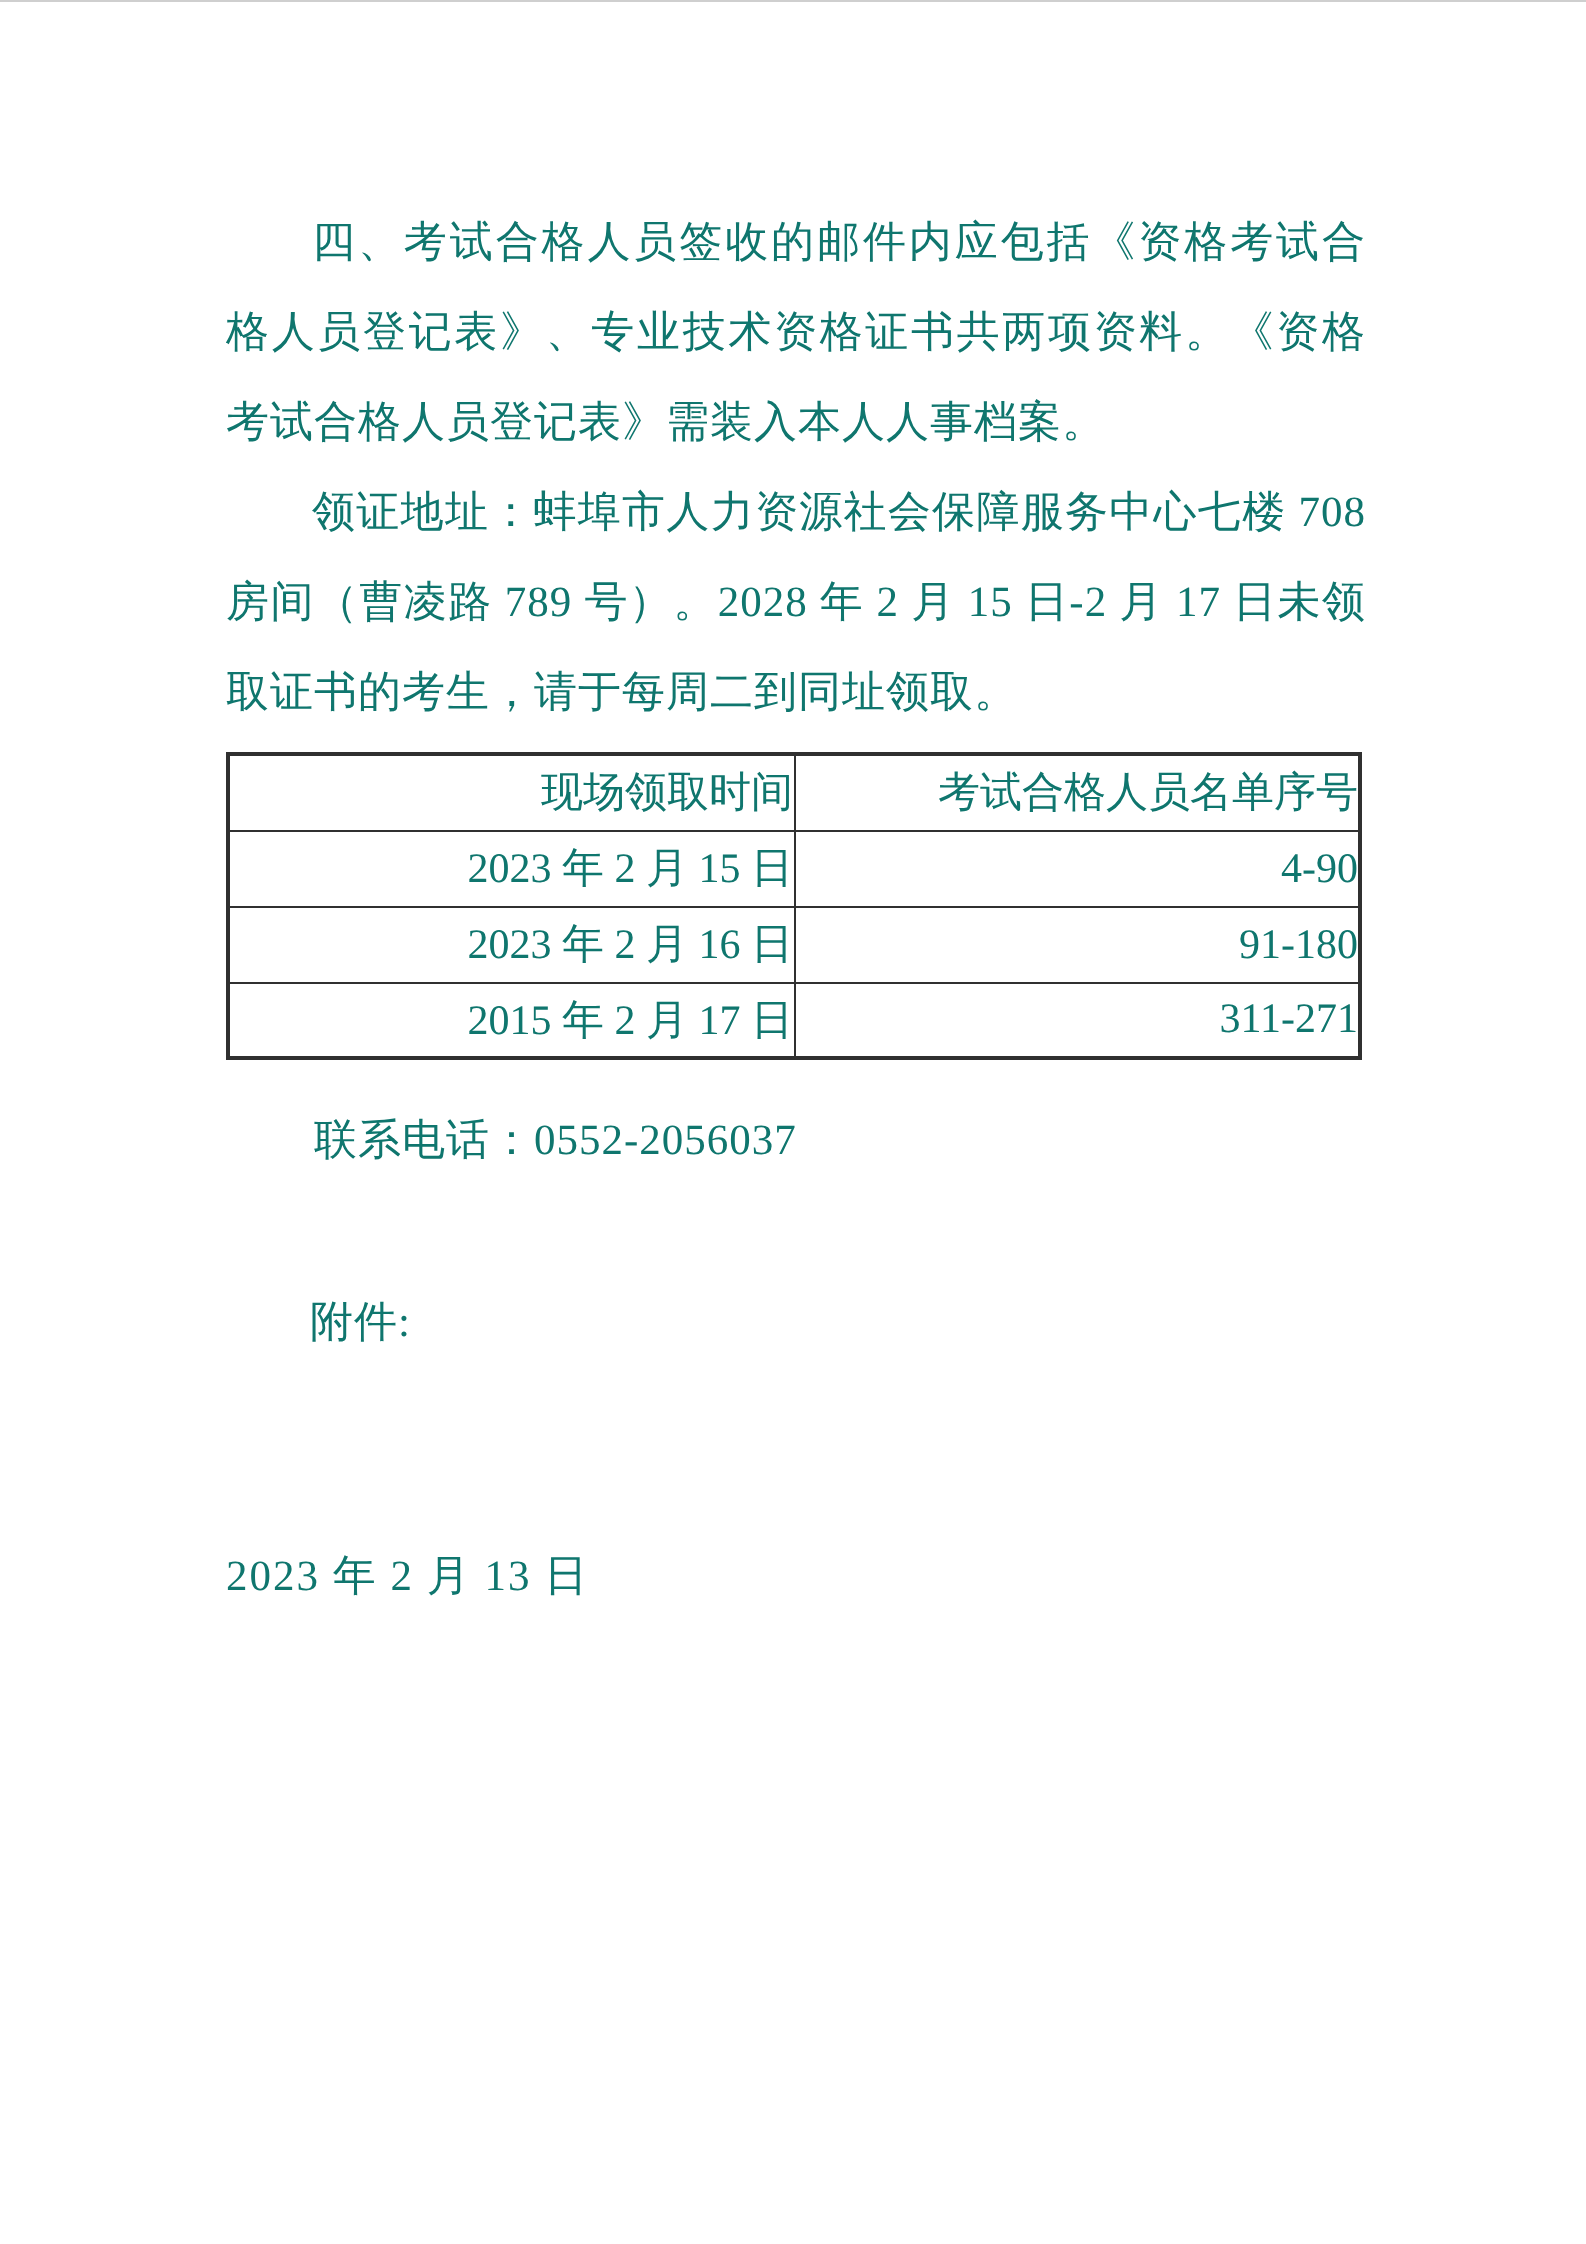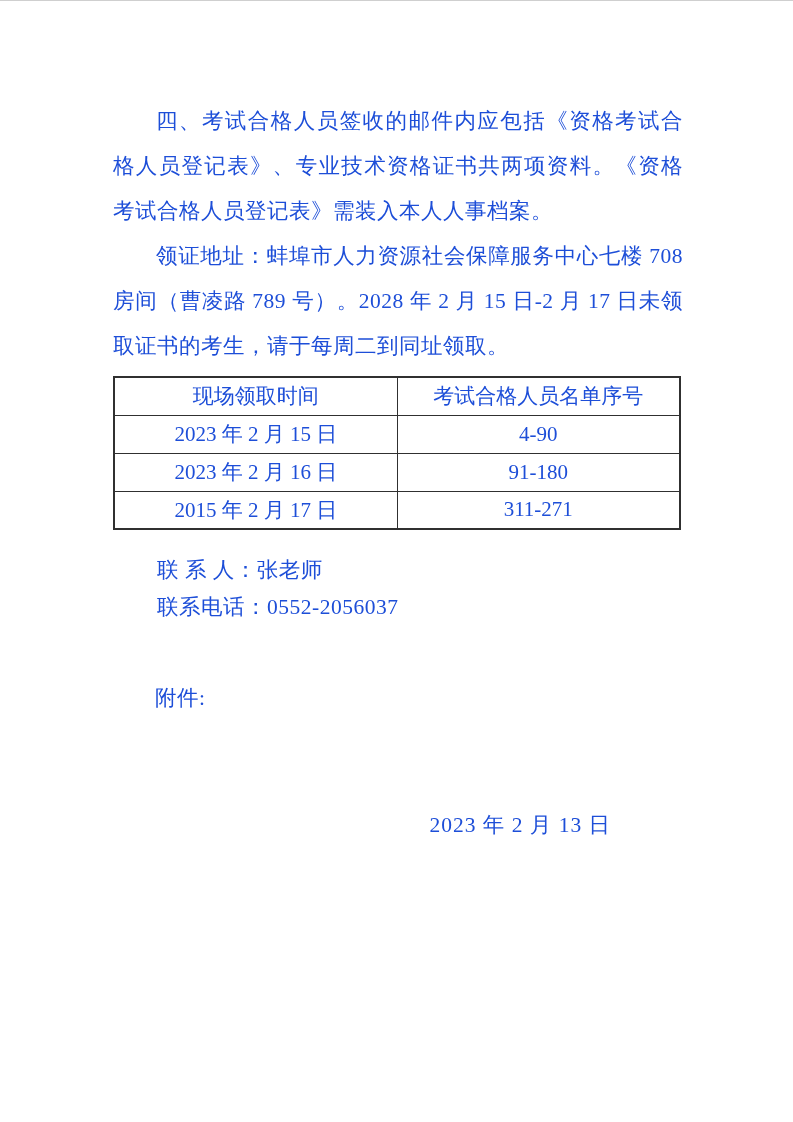--- a/index.html
+++ b/index.html
@@ -6,21 +6,21 @@
   html, body { background: #e8e8e8; }
   .page {
     position: relative;
     width: 793px;
     height: 1122px;
     margin: 0 auto;
     background: #ffffff;
     border-top: 1px solid #cfcfcf;
     overflow: hidden;
     font-family: "Liberation Serif", "DejaVu Serif", serif;
-    color: #1d4ed8;
+    color: #0f766e;
   }
   .content {
     padding: 98px 110px 0 113px;
     width: 100%;
   }
   .para {
     font-size: 21.5px;
     line-height: 45px;
     text-align: justify;
     text-justify: inter-character;
@@ -30,21 +30,21 @@
   .para + .para { margin-top: 0px; }
   table.schedule {
     width: 568px;
     margin-top: 7px;
     border-collapse: collapse;
     table-layout: fixed;
   }
   table.schedule th,
   table.schedule td {
     border: 1.5px solid #303030;
-    text-align: center;
+    text-align: right;
     vertical-align: middle;
     font-size: 21px;
     font-weight: normal;
     height: 38px;
     padding: 0;
   }
   table.schedule { border: 2px solid #303030; }
   .contact-block { margin-top: 22px; padding-left: 44px; }
   .contact-line { font-size: 21.5px; line-height: 37px; letter-spacing: 0.5px; }
   .attachment {
@@ -53,21 +53,20 @@
     display: flex;
     font-size: 21.5px;
     line-height: 40px;
     letter-spacing: 0.5px;
     gap: 25px;
   }
   .attachment .label { flex: 0 0 auto; white-space: pre; }
   .attachment .title { flex: 1 1 auto; max-width: 460px; }
   .date-line {
     margin-top: 92px;
-    text-align: right;
     padding-right: 72px;
     font-size: 21.5px;
     line-height: 30px;
     letter-spacing: 1px;
   }
 </style>
 </head>
 <body>
 
 <div class="page">
@@ -95,21 +94,20 @@
           <td>91-180</td>
         </tr>
         <tr>
           <td>2015 年 2 月 17 日</td>
           <td>311-271</td>
         </tr>
       </tbody>
     </table>
 
     <div class="contact-block">
-      <div class="contact-line">联 系 人：张老师</div>
       <div class="contact-line">联系电话：0552-2056037</div>
     </div>
 
     <div class="attachment">
       <span class="label">附件: </span>
     </div>
 
     <div class="date-line">2023 年 2 月 13 日</div>
 
   </div>

